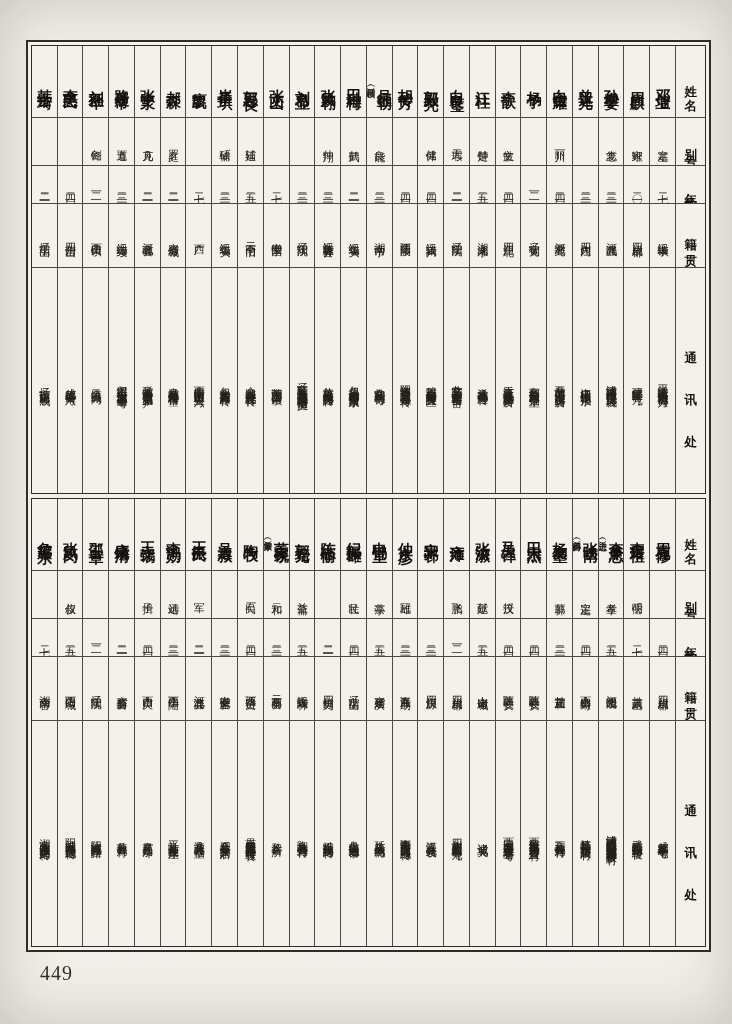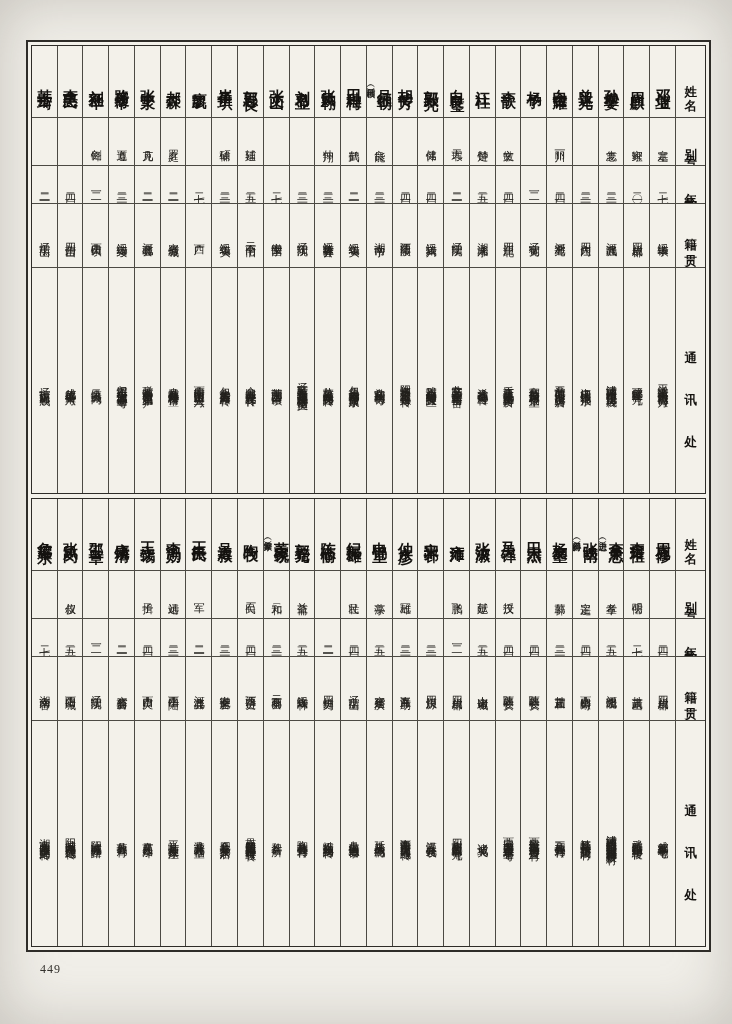--- a/index.html
+++ b/index.html
@@ -86,21 +86,21 @@
   .hcell { font-weight: 700; }
   .hcell > span { font-size: 12.5px; color: #14120f; }
   .hdr-name    > span { letter-spacing: 14px; padding-top: 14px; }
   .hdr-alias   > span { letter-spacing: 7px;  padding-top: 7px; }
   .hdr-age     > span { letter-spacing: 4px;  padding-top: 4px; }
   .hdr-native  > span { letter-spacing: 16px; padding-top: 16px; }
   .hdr-address > span { letter-spacing: 42px; padding-top: 42px; }
   .page-number {
     position: absolute;
     left: 40px; top: 962px;
-    font-size: 12px;
+    font-size: 20px;
     letter-spacing: 1px;
     color: #33312c;
     font-family: "Liberation Serif", "DejaVu Serif", serif;
   }
 </style>
 </head>
 <body>
 
 <div class="paper"></div>
 

